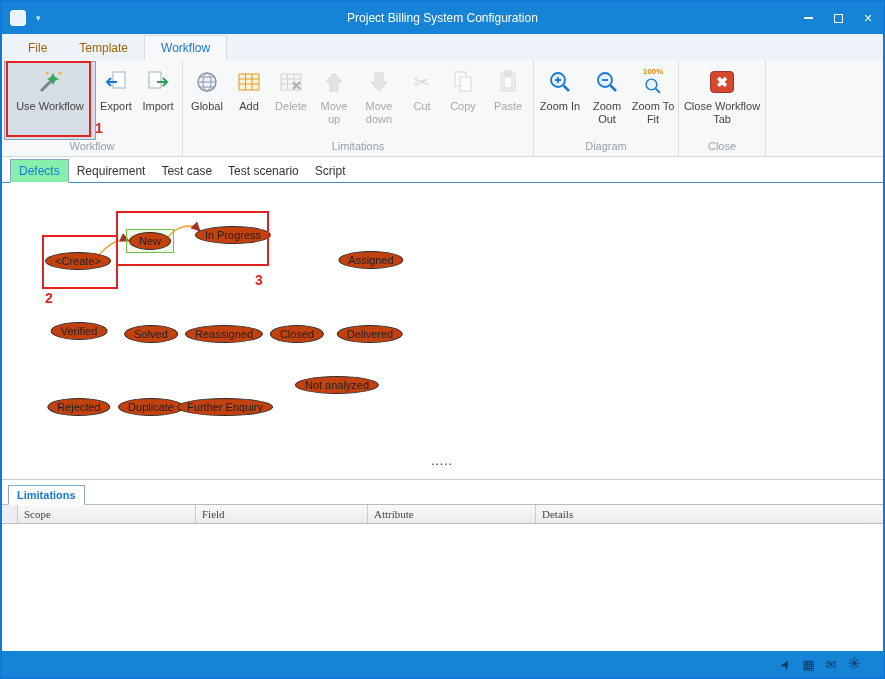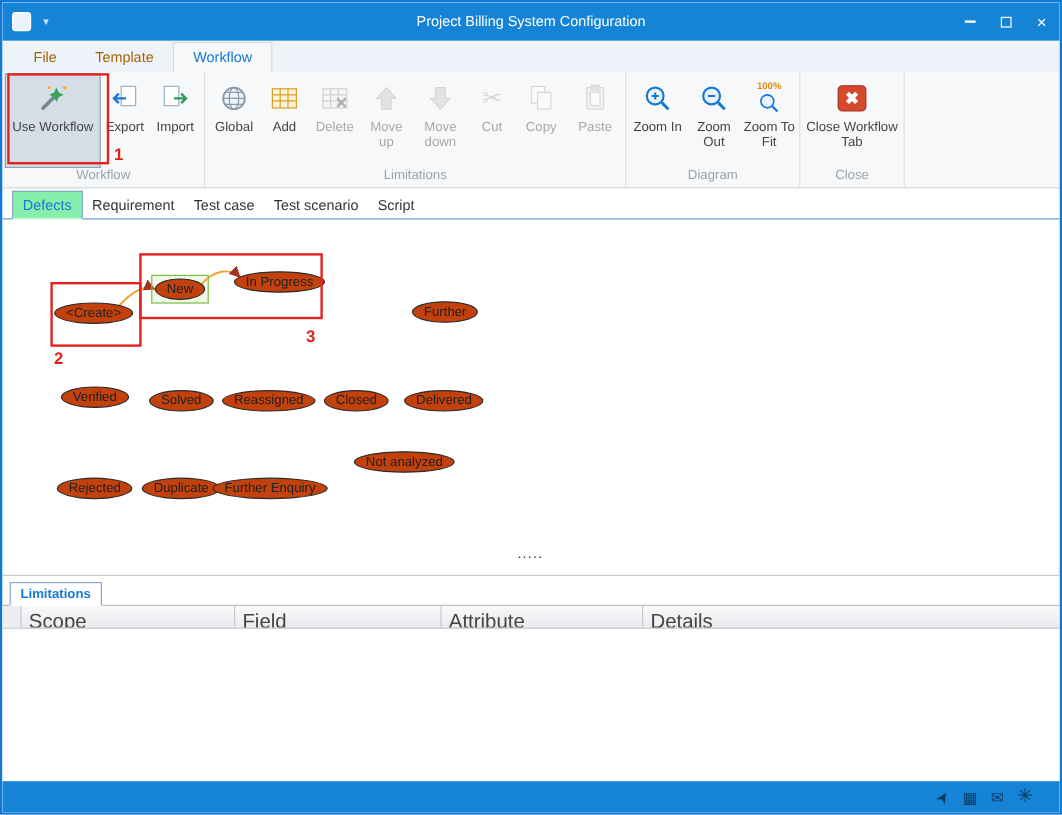--- a/index.html
+++ b/index.html
@@ -64,21 +64,21 @@
 
   
   .bpanel { position:absolute; left:0; top:477px; right:0; height:172px; background:#fff;
             border-top:1px solid #c8ccd2; }
   .btabrow { height:24px; display:flex; align-items:flex-end; padding-left:6px; }
   .btab.active { padding:3px 8px; font-size:11px; color:#1779d6; font-weight:bold;
                  border:1px solid #8aa8c8; border-bottom:1px solid #fff; margin-bottom:-1px;
                  background:#fff; cursor:pointer; }
   .btable-header { height:20px; display:flex; background:linear-gradient(#f8f9fa,#e9ebee);
                    border-top:1px solid #b6bcc4; border-bottom:1px solid #b6bcc4;
-                   font-size:17px; color:#444; }
+                   font-size:11px; color:#444;font-family:Liberation Serif, serif; }
   .hcell { padding:3px 6px; border-right:1px solid #c6cacf; overflow:hidden; white-space:nowrap; }
   .hgutter { width:16px; background:#eceef1; border-right:1px solid #c6cacf; }
   .btable-body { height:127px; background:#fff; }
 
   
   .statusbar { position:absolute; left:0; right:0; bottom:0; height:26px; background:#1583d6;
                display:flex; align-items:center; justify-content:flex-end; gap:11px; padding-right:22px; }
   .sicon { color:#0e3a5f; font-size:13px; line-height:1; cursor:pointer; }
   .sicon.ptr { display:inline-block; transform:rotate(-60deg); }
 
@@ -109,21 +109,21 @@
   <div class="menubar">
     <span class="mtab">File</span>
     <span class="mtab">Template</span>
     <span class="mtab active">Workflow</span>
   </div>
 
   <div class="ribbon">
 
     <div class="rgroup">
       <div class="rbuttons">
-        <div class="rbtn pressed" style="width:80px">
+        <div class="rbtn pressed" style="width:92px">
           <span class="ricon">
             <svg width="26" height="26" viewBox="0 0 26 26">
               <path d="M4 22 L15 11" stroke="#7a8691" stroke-width="3" fill="none"></path>
               <path d="M16 4 l2 4 4 2 -4 2 -2 4 -2 -4 -4 -2 4 -2 z" fill="#3aa655"></path>
               <circle cx="23" cy="4" r="1.6" fill="#f0b429"></circle>
               <circle cx="10" cy="4" r="1.3" fill="#f0b429"></circle>
             </svg>
           </span>
           <span class="rlabel">Use Workflow</span>
         </div>
@@ -291,21 +291,21 @@
       </defs>
       <path d="M 97 72 C 108 60, 118 54, 127 58" fill="none" stroke="#f0a330" stroke-width="1.6" marker-end="url(#ah)"></path>
       <path d="M 166 54 C 176 42, 190 40, 198 48" fill="none" stroke="#f0a330" stroke-width="1.6" marker-end="url(#ah)"></path>
     </svg>
 
     <div class="node" style="left:76px; top:78px">&lt;Create&gt;</div>
     <div class="sel-wrap" style="left:148px; top:58px">
       <div class="node">New</div>
     </div>
     <div class="node" style="left:231px; top:52px">In Progress</div>
-    <div class="node" style="left:369px; top:77px">Further</div>
+    <div class="node" style="left:369px; top:77px">Assigned</div>
     <div class="node" style="left:77px; top:148px">Verified</div>
     <div class="node" style="left:149px; top:151px">Solved</div>
     <div class="node" style="left:222px; top:151px">Reassigned</div>
     <div class="node" style="left:295px; top:151px">Closed</div>
     <div class="node" style="left:368px; top:151px">Delivered</div>
     <div class="node" style="left:335px; top:202px">Not analyzed</div>
     <div class="node" style="left:77px; top:224px">Rejected</div>
     <div class="node" style="left:149px; top:224px">Duplicate</div>
     <div class="node" style="left:223px; top:224px">Further Enquiry</div>
     <span class="dots" style="left:440px; top:278px">.....</span>

